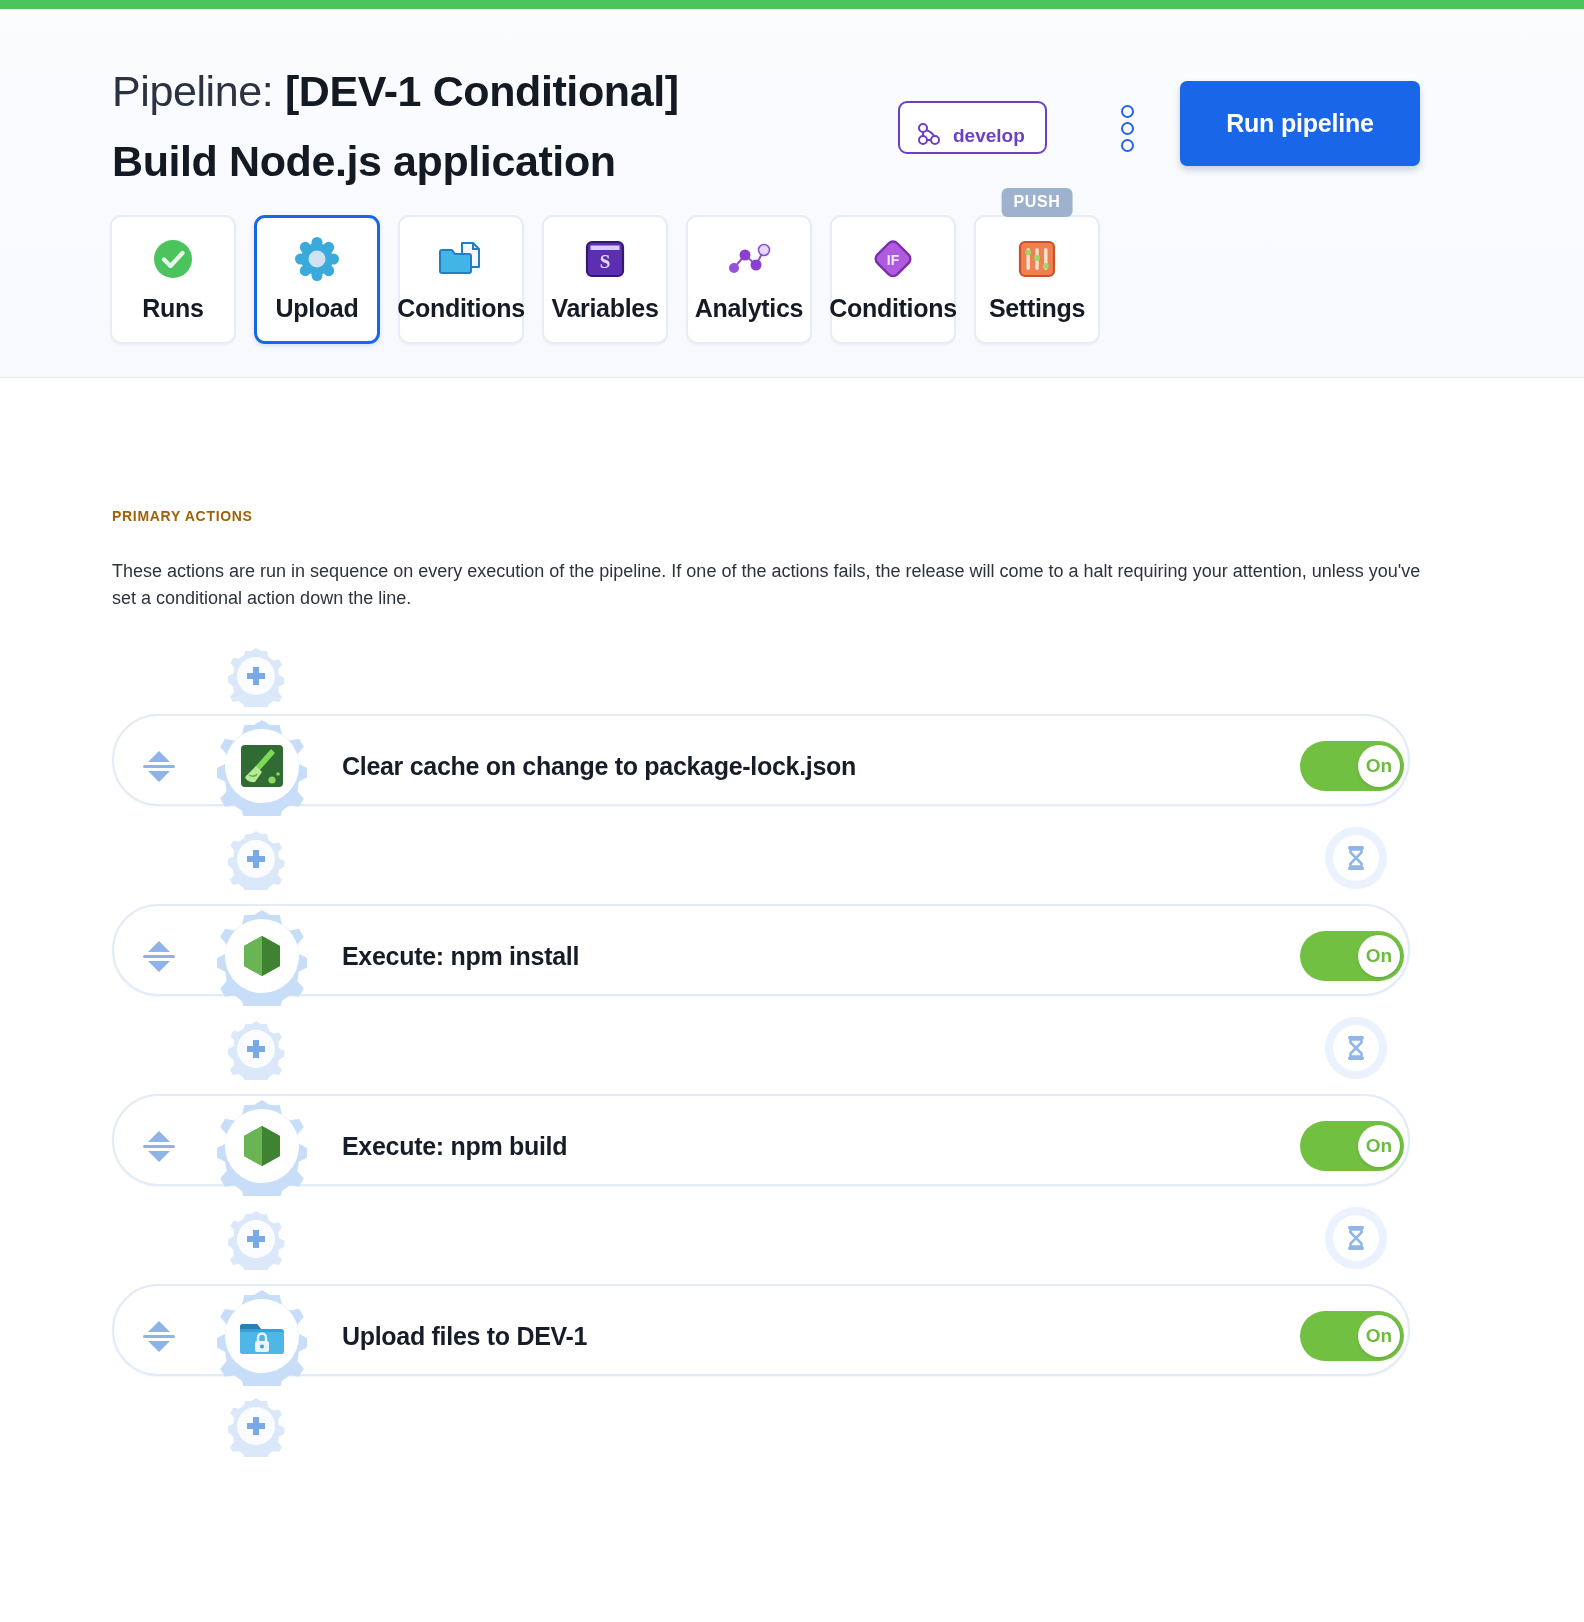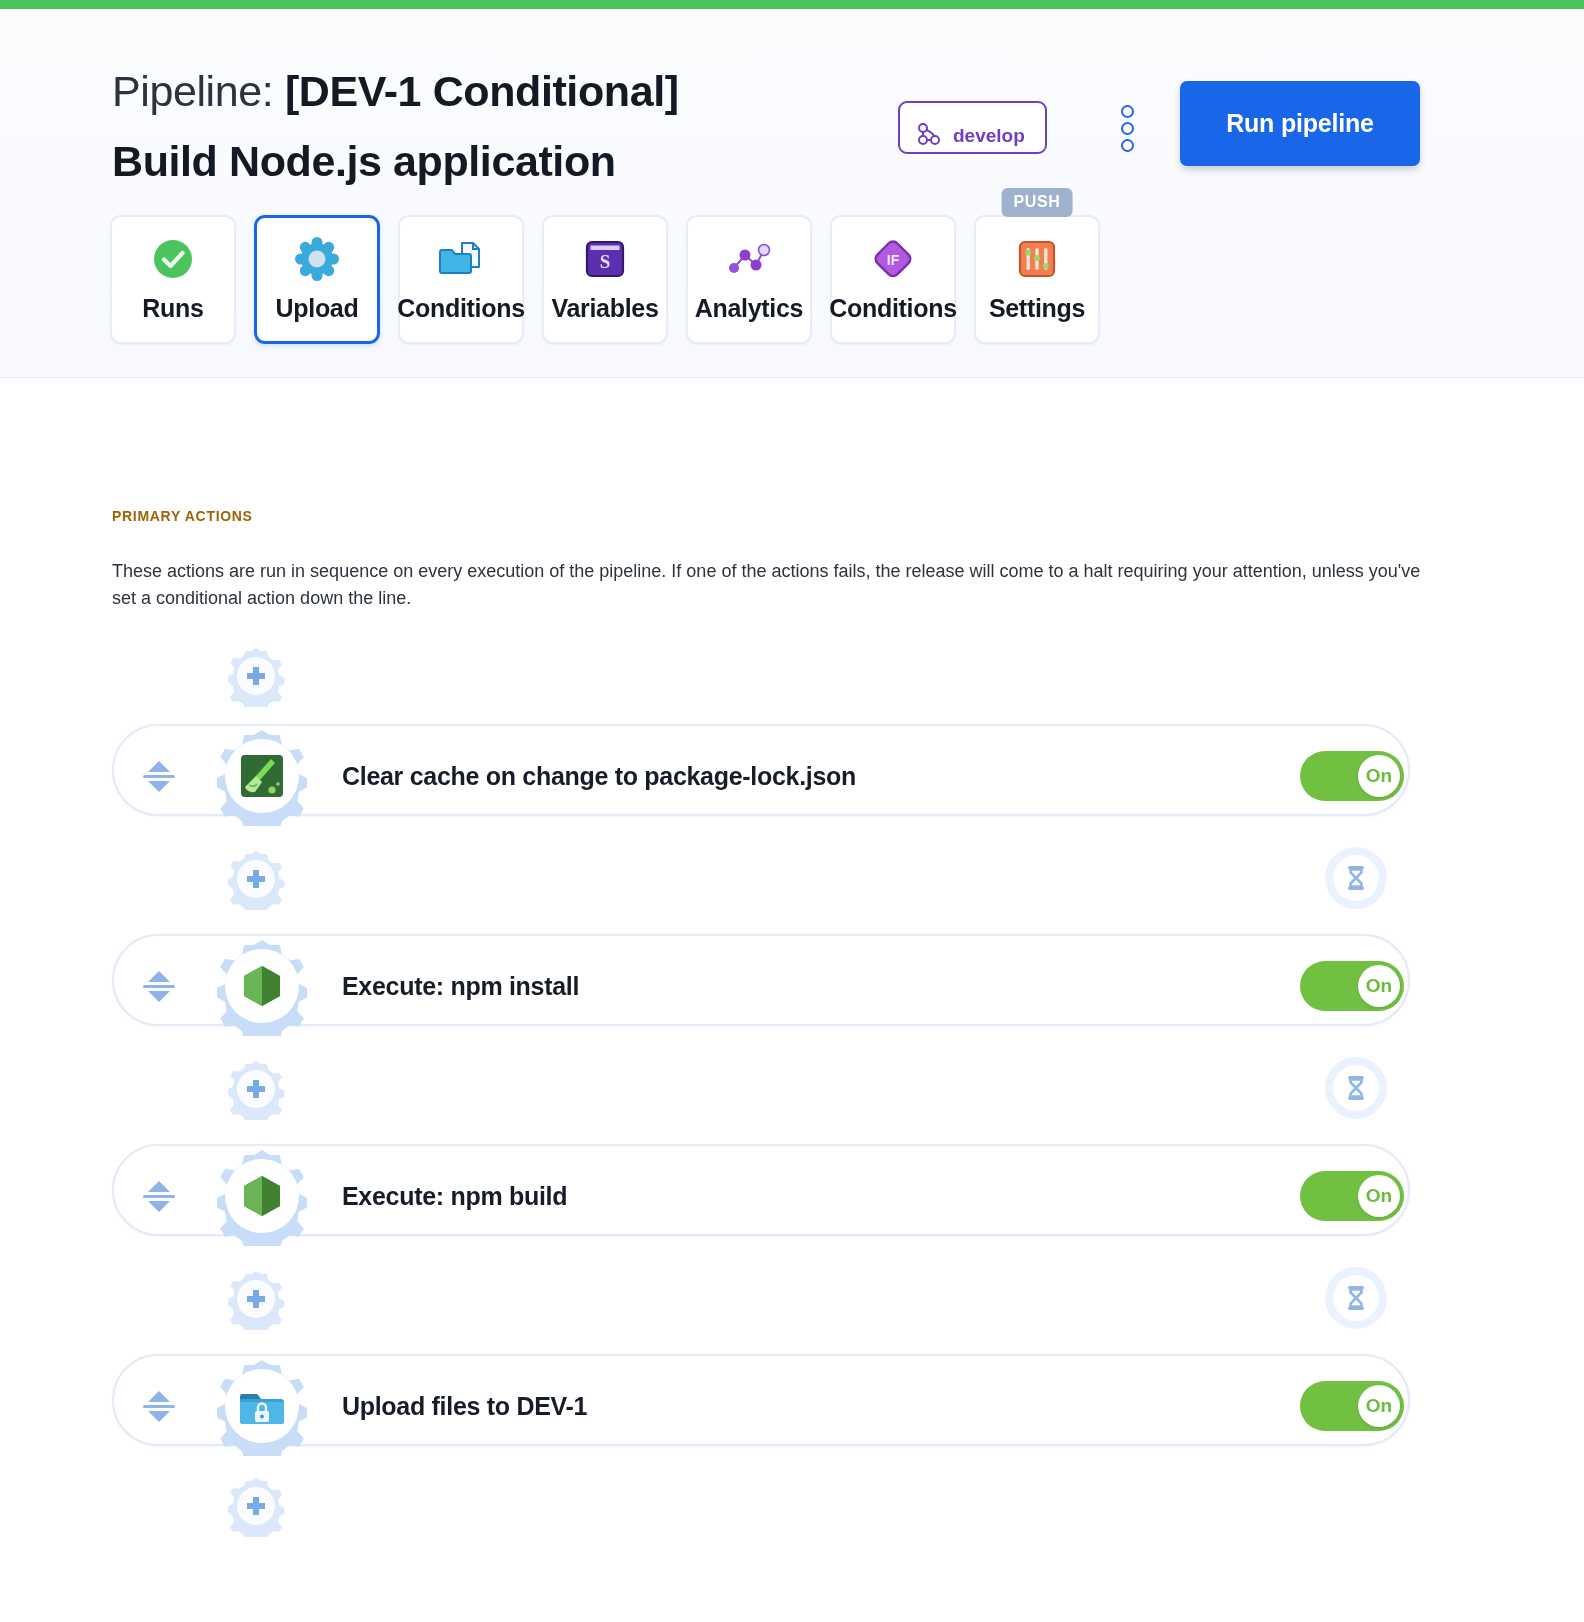--- a/index.html
+++ b/index.html
@@ -97,21 +97,21 @@
   .action-list { position: absolute; left: 112px; top: 265px; width: 1310px; }
 
   .gear-plus {
     position: relative; margin-left: 113px;
     width: 62px; height: 62px;
     display: flex; align-items: center; justify-content: center;
   }
   .gear-plus svg { display: block; }
 
   .row {
-    position: relative; height: 104px; margin: 17px 0;
+    position: relative; height: 104px; margin: 7px 0;
     display: flex; align-items: center;
   }
   .row-pill {
     position: absolute; left: 0; top: 0; width: 1298px; height: 92px;
     background: #ffffff; border: 2px solid #e3ebf8; border-radius: 46px;
     box-shadow: 0 1px 2px rgba(40,70,120,0.05);
   }
   .drag-handle {
     position: absolute; left: 30px; top: 50%; transform: translateY(-50%);
     width: 34px; height: 44px; display: flex; flex-direction: column;

